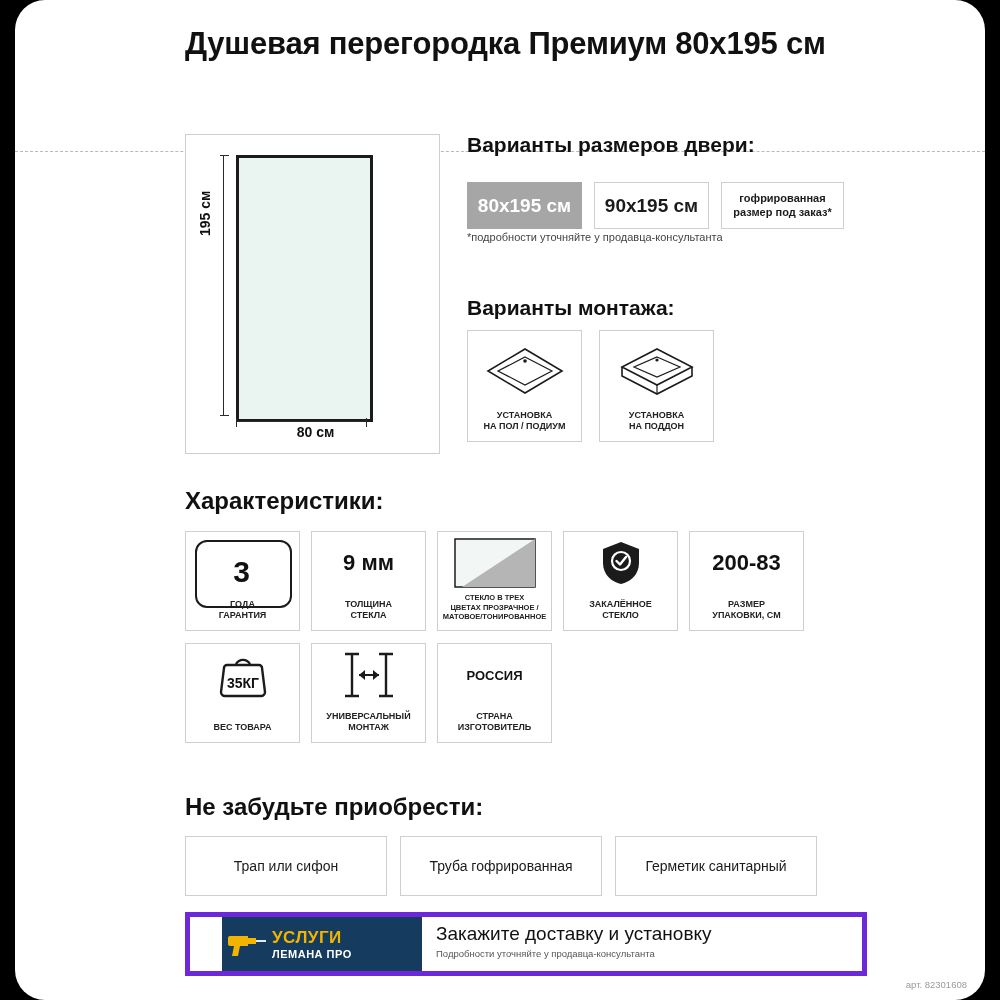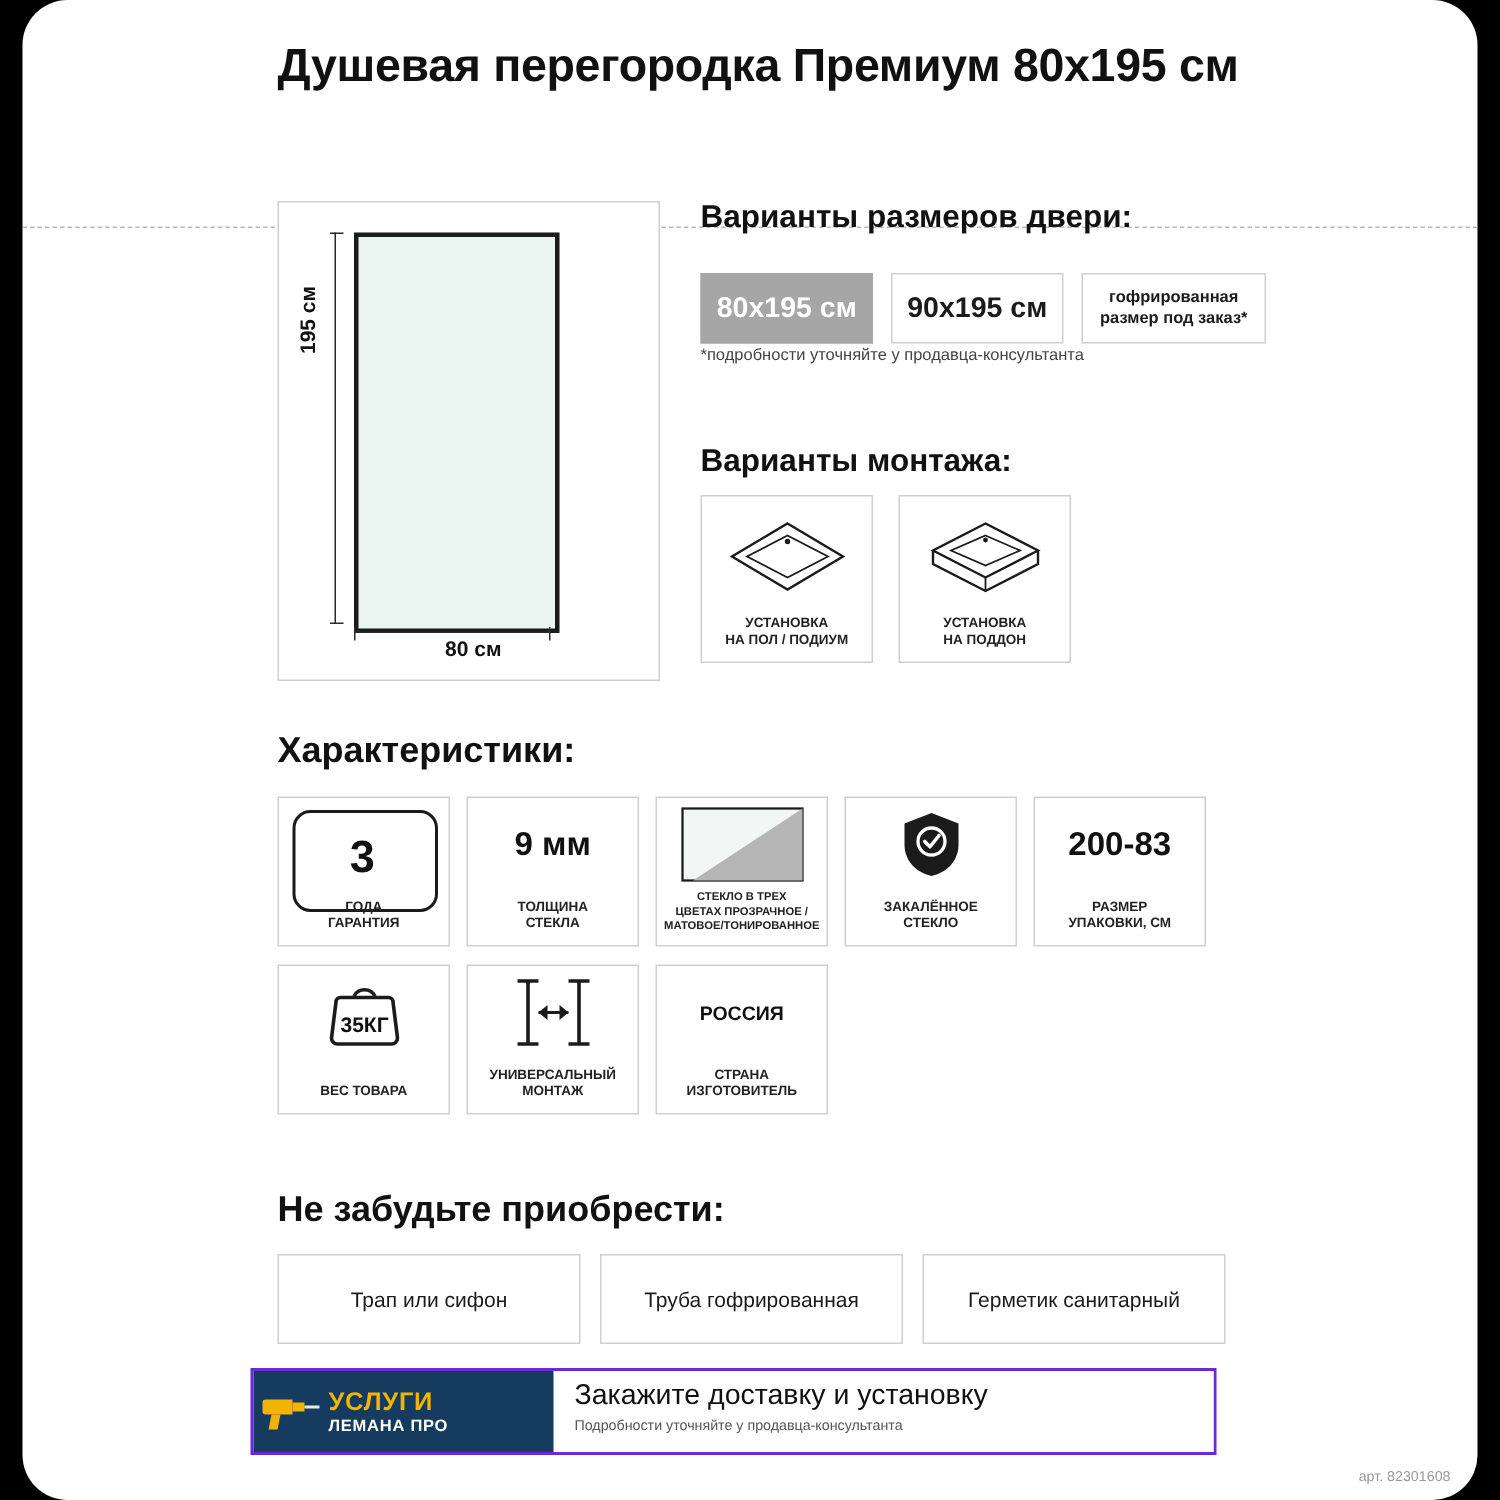--- a/index.html
+++ b/index.html
@@ -47,21 +47,21 @@
   .card .big{position:absolute;left:0;top:0;width:100%;height:62px;display:flex;align-items:center;justify-content:center;font-size:22px;font-weight:bold;color:#111;}
   .card .cap{position:absolute;left:0;bottom:8px;width:100%;text-align:center;font-size:9px;font-weight:bold;color:#222;line-height:1.3;}
   .card .cap.small{font-size:7.5px;}
   .rounded-inner{position:absolute;left:9px;top:8px;width:93px;height:64px;border:2px solid #1b1b1b;border-radius:12px;}
   .num3{position:absolute;left:9px;top:8px;width:93px;height:64px;display:flex;align-items:center;justify-content:center;font-size:30px;font-weight:bold;color:#111;}
 
   .buy-h{position:absolute;left:170px;top:793px;font-size:24px;font-weight:bold;color:#111;}
   .buy-row{position:absolute;left:170px;top:836px;display:flex;gap:13px;align-items:flex-end;}
   .buy-box{width:200px;height:58px;border:1px solid #cfcfcf;background:#fff;display:flex;align-items:center;justify-content:center;font-size:14px;color:#1b1b1b;}
 
-  .services{position:absolute;left:152px;top:912px;width:640px;height:54px;display:flex;border:2px solid #6d28d9;}
+  .services{position:absolute;left:170px;top:912px;width:640px;height:54px;display:flex;border:5px solid #6d28d9;padding-left:32px;}
   .srv-left{width:200px;background:#153b5e;position:relative;display:flex;align-items:center;}
   .srv-drill{width:50px;text-align:center;}
   .srv-txt{color:#fff;}
   .srv-t1{font-size:17px;font-weight:bold;color:#f2b400;letter-spacing:0.5px;}
   .srv-t2{font-size:11px;font-weight:bold;color:#fff;letter-spacing:0.5px;}
   .srv-right{flex:1;background:#fff;padding:6px 0 0 14px;}
   .srv-r1{font-size:19px;color:#111;}
   .srv-r2{font-size:9.5px;color:#555;margin-top:3px;}
 
   .art{position:absolute;right:18px;bottom:10px;font-size:9.5px;color:#9a9a9a;}

